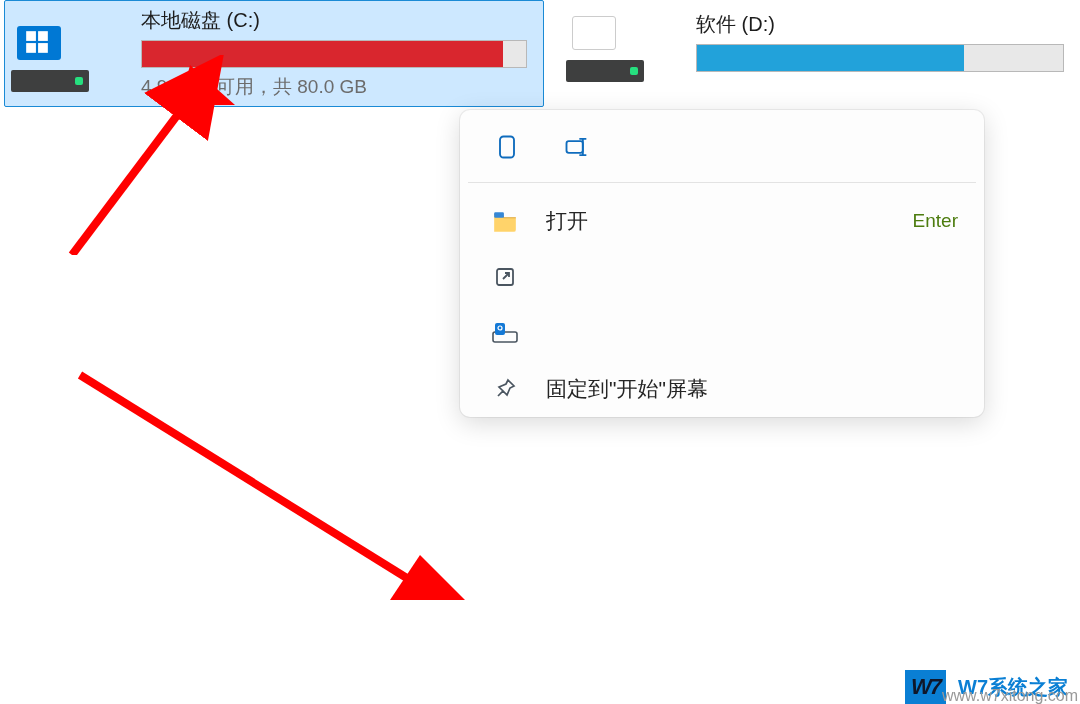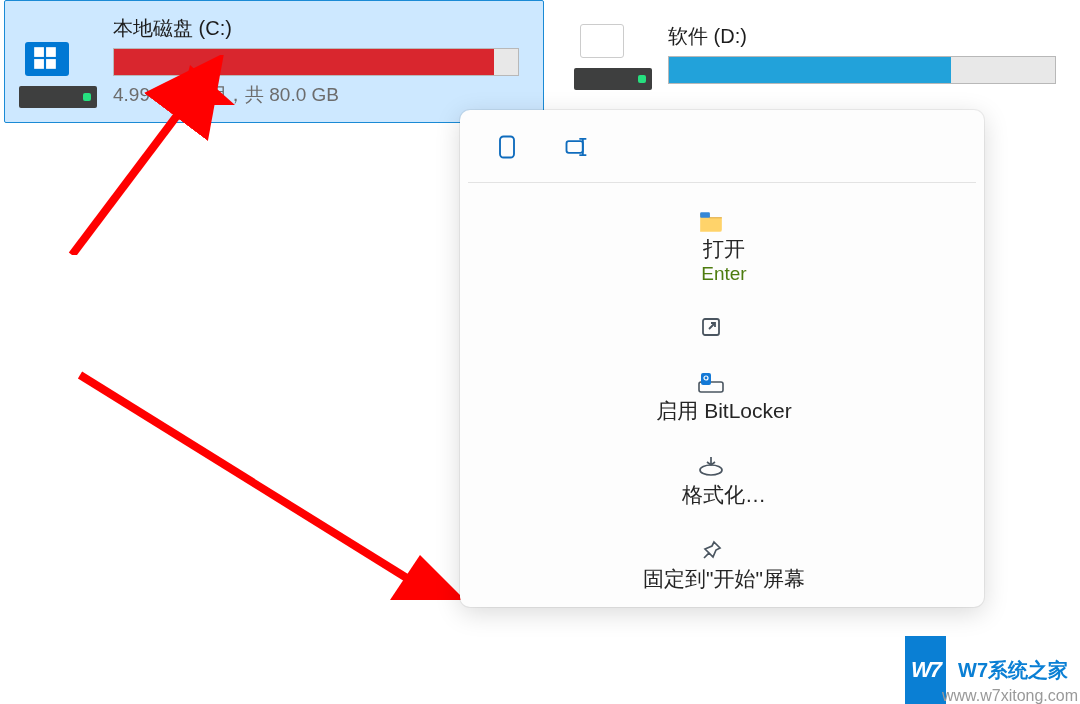--- a/index.html
+++ b/index.html
@@ -13,23 +13,24 @@
     }
     .drives-area {
       position: relative;
       width: 100%;
       height: 120px;
     }
     .drive-tile {
       position: absolute;
       top: 0;
       display: flex;
-      align-items: flex-end;
-      padding: 14px;
+      align-items: center;
+      padding: 6px;
       width: 520px;
+      gap: 36px;
     }
     .drive-tile.selected {
       background: #cde8ff;
       border: 1px solid #1a8ad5;
       border-radius: 2px;
     }
     .drive-tile.c { left: 4px; width: 540px; }
     .drive-tile.d { left: 560px; width: 520px; }
     .drive-icon {
       width: 82px;
@@ -109,21 +110,20 @@
       background: #e3e3e3;
       margin: 0 8px 10px 8px;
     }
     .cm-item {
       display: flex;
       align-items: center;
       padding: 14px 26px 14px 30px;
       font-size: 21px;
       color: #252525;
       cursor: pointer;
-      flex-direction: column;
     }
     .cm-ico {
       width: 30px; height: 28px;
       margin-right: 26px;
       display: flex; align-items: center; justify-content: center;
       flex-shrink: 0;
     }
     .cm-label { flex: 1; }
     .cm-short { color: #4d7c0f; font-size: 19px; }
     .arrow-svg {
@@ -137,24 +137,24 @@
       position: absolute;
       right: 0;
       bottom: 0;
       display: flex;
       align-items: center;
       gap: 0;
       font-size: 18px;
     }
     .wm-badge {
       background: #0a7fd4;
-      color: #ffffff;
+      color: #0f172a;
       font-weight: bold;
       font-style: italic;
-      padding: 21px 6px;
+      padding: 4px 6px;
       font-size: 22px;
       letter-spacing: -2px;
     }
     .wm-title { color: #0a7fd4; font-weight: bold; padding: 0 12px; font-size: 20px; }
     .wm-url {
       position: absolute;
       right: 2px;
       bottom: -1px;
       font-size: 16px;
       color: #999;
@@ -250,32 +250,22 @@
   </div>
 
   <div class="cm-item">
     <span class="cm-ico">
       <svg width="26" height="22" viewBox="0 0 26 22" fill="none">
         <rect x="1" y="10" width="24" height="10" rx="2" stroke="#4a5560" stroke-width="1.6"></rect>
         <rect x="3" y="1" width="10" height="12" rx="2" fill="#1479d6"></rect>
         <rect x="6" y="4" width="4" height="4" rx="2" fill="none" stroke="#fff" stroke-width="1.2"></rect>
       </svg>
     </span>
-    <span class="cm-label">启用 BitLocker</span>
-  </div>
-
-  <div class="cm-item">
-    <span class="cm-ico">
-      <svg width="26" height="24" viewBox="0 0 26 24" fill="none" stroke="#4a5560" stroke-width="1.7">
-        <ellipse cx="13" cy="15" rx="11" ry="5"></ellipse>
-        <path d="M13 2v8 M9 7l4 3 4-3"></path>
-      </svg>
-    </span>
-    <span class="cm-label">格式化…</span>
-  </div>
+  </div>
+
 
 
   <div class="cm-item">
     <span class="cm-ico">
       <svg width="24" height="24" viewBox="0 0 24 24" fill="none" stroke="#4a5560" stroke-width="1.7">
         <path d="M15 3l6 6-4 2-3 7-4-4-5 5 5-5-4-4 7-3z"></path>
       </svg>
     </span>
     <span class="cm-label">固定到"开始"屏幕</span>
   </div>

